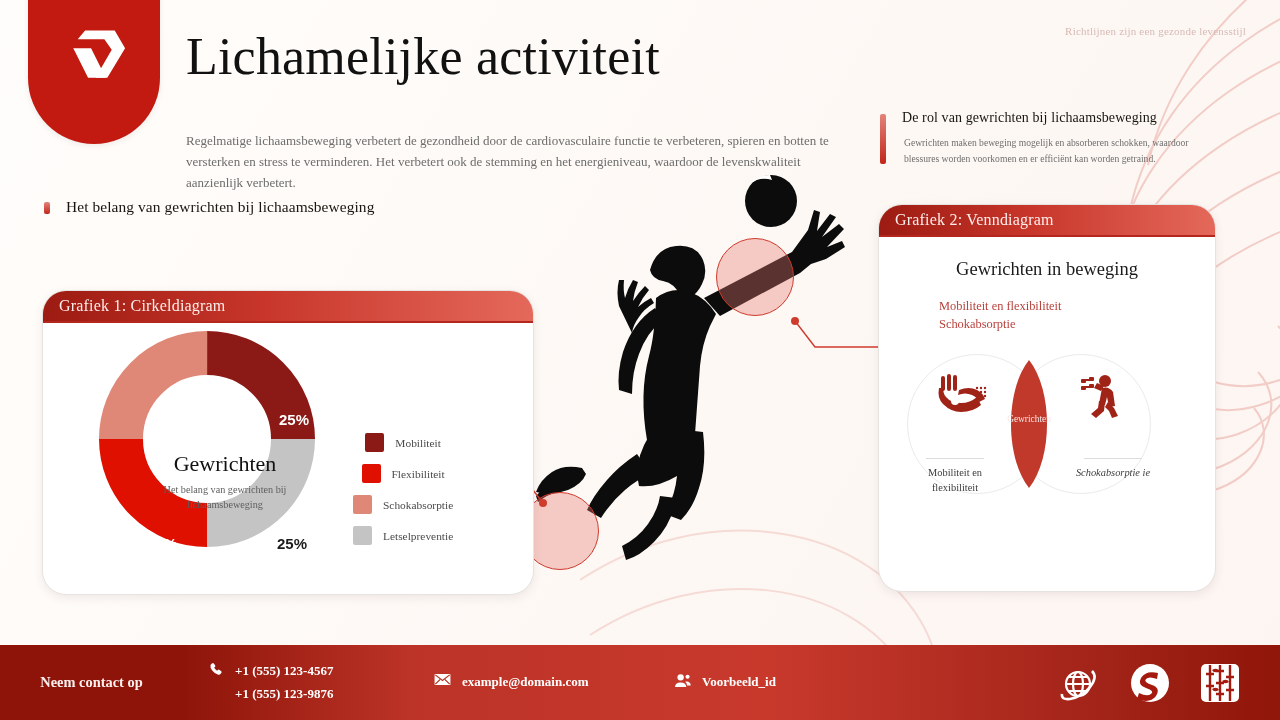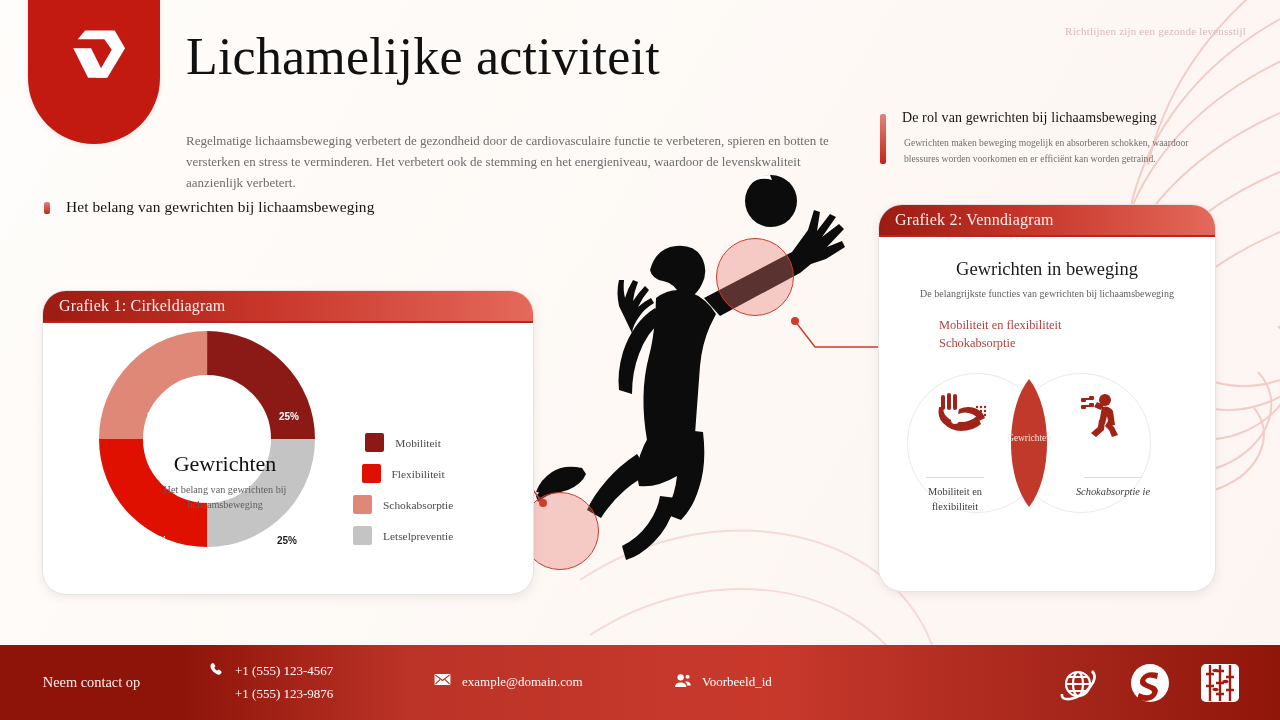--- a/index.html
+++ b/index.html
@@ -105,21 +105,21 @@
   .donut-wrap { position: relative; width: 418px; height: 270px; }
   .donut-svg { position: absolute; left: 56px; top: 8px; }
   .donut-center-title {
     position: absolute; left: 96px; top: 128px; width: 172px;
     text-align: center; font-size: 22px; color: #111;
   }
   .donut-center-sub {
     position: absolute; left: 90px; top: 160px; width: 184px;
     text-align: center; font-size: 10.2px; line-height: 1.45; color: #5e5e5e;
   }
-  .pct { position: absolute; font-size: 10px; font-weight: bold; font-family: "Liberation Sans", sans-serif; }
+  .pct { position: absolute; font-size: 15px; font-weight: bold; font-family: "Liberation Sans", sans-serif; }
   .pct.p0 { left: 236px; top: 88px; color: #ffffff; }     
   .pct.p1 { left: 104px; top: 212px; color: #ffffff; }    
   .pct.p2 { left: 104px; top: 88px; color: #ffffff; }     
   .pct.p3 { left: 234px; top: 212px; color: #1c1c1c; }    
 
   .legend { position: absolute; left: 310px; top: 110px; }
   .legend-row { display: flex; align-items: center; margin-bottom: 12px; justify-content: center; }
   .legend-sw { width: 19px; height: 19px; border-radius: 2px; margin-right: 11px; }
   .legend-lb { font-size: 11.4px; color: #4b4b4b; }
 
@@ -170,21 +170,21 @@
     border: 1.4px solid #cf3b2c;
   }
   #hotspot-shoulder { left: 716px; top: 238px; width: 78px; height: 78px; }
   #hotspot-foot     { left: 521px; top: 492px; width: 78px; height: 78px; }
   .connector { position: absolute; pointer-events: none; }
 
   
   .footer {
     position: absolute; left: 0; bottom: 0; width: 1280px; height: 75px;
     background: linear-gradient(90deg, #8e1409 0%, #8e1409 14.3%, #bc3327 32%, #c8392c 60%, #a5251a 84%, #901609 100%);
-    display: flex; align-items: center;
+    display: flex; align-items: center; font-weight: bold;
   }
   .footer-label {
     width: 183px; height: 75px; background: #8e1409;
     display: flex; align-items: center; justify-content: center;
     color: #fdf1ef; font-size: 14.4px;
   }
   .footer-items { display: flex; align-items: center; flex: 1; padding-left: 12px; }
   .f-item { display: flex; align-items: flex-start; color: #fff; }
   .f-item .f-ic { margin-right: 11px; margin-top: 2px; }
   .f-item .f-tx { font-size: 13px; line-height: 1.7; }
@@ -321,21 +321,20 @@
       </div>
     </div>
   </div>
 
   <div class="card" id="card-venn">
     <div class="card-head">
       <span>Grafiek 2: Venndiagram</span>
     </div>
 
     <div class="venn-title">Gewrichten in beweging</div>
-    <div class="venn-sub">De belangrijkste functies van gewrichten bij lichaamsbeweging</div>
     <div class="venn-list">
       <div>Mobiliteit en flexibiliteit</div>
       <div>Schokabsorptie</div>
     </div>
 
     <div class="venn-graphic">
       <div class="venn-circle left"></div>
       <div class="venn-circle right"></div>
 
       <svg class="venn-lens" viewBox="0 0 64 128">

